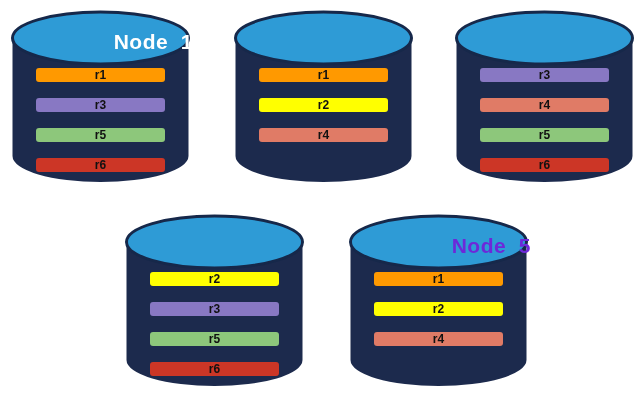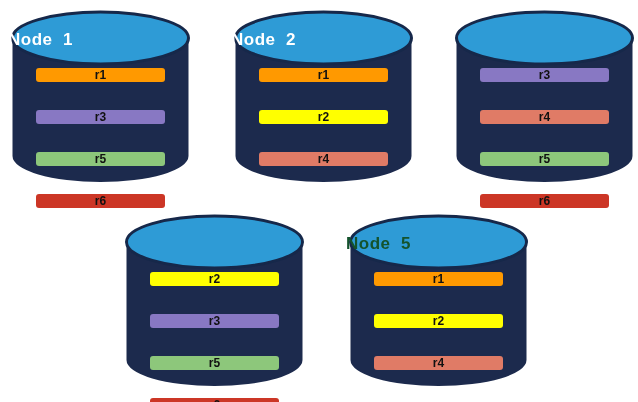--- a/index.html
+++ b/index.html
@@ -25,40 +25,40 @@
     left: 0;
     top: 0;
     width: 185px;
     height: 180px;
   }
   .node-title {
     position: absolute;
     left: 0;
     top: 22px;
     width: 185px;
-    text-align: left;
+    text-align: right;
     color: #ffffff;
-    font-size: 17px;
+    font-size: 21px;
     font-weight: bold;
     letter-spacing: 0.5px;
     white-space: pre;
     z-index: 3;
     pointer-events: none;
   }
   .replica-stack {
     position: absolute;
     left: 28px;
     top: 60px;
     width: 129px;
     z-index: 3;
   }
   .replica-bar {
     position: relative;
     height: 14px;
-    margin-bottom: 28px;
+    margin-bottom: 16px;
     border-radius: 3px;
     text-align: center;
     font-size: 12px;
     font-weight: bold;
     color: #111111;
     line-height: 14px;
     box-sizing: border-box;
   }
   .replica-bar:last-child {
     margin-bottom: 0;
@@ -79,21 +79,20 @@
         <div class="replica-bar" style="background: rgb(136, 120, 195);">r3</div>
         <div class="replica-bar" style="background: rgb(141, 199, 123);">r5</div>
         <div class="replica-bar" style="background: rgb(204, 54, 38);">r6</div>
       </div>
     </div>
     <div class="node" style="left: 231px; top: 8px;">
       <svg class="node-svg" viewBox="0 0 185 180">
         <path d="M 4.5 30 L 4.5 148 A 88 26 0 0 0 180.5 148 L 180.5 30 Z" fill="#1C2A4D"></path>
         <ellipse cx="92.5" cy="30" rx="88" ry="26" fill="#2E9BD6" stroke="#16284A" stroke-width="3"></ellipse>
       </svg>
-      <div class="node-title" style="color: rgb(255, 255, 255);">Node  2</div>
       <div class="replica-stack">
         <div class="replica-bar" style="background: rgb(255, 153, 0);">r1</div>
         <div class="replica-bar" style="background: rgb(255, 255, 0);">r2</div>
         <div class="replica-bar" style="background: rgb(224, 123, 102);">r4</div>
       </div>
     </div>
     <div class="node" style="left: 452px; top: 8px;">
       <svg class="node-svg" viewBox="0 0 185 180">
         <path d="M 4.5 30 L 4.5 148 A 88 26 0 0 0 180.5 148 L 180.5 30 Z" fill="#1C2A4D"></path>
         <ellipse cx="92.5" cy="30" rx="88" ry="26" fill="#2E9BD6" stroke="#16284A" stroke-width="3"></ellipse>
@@ -115,20 +114,20 @@
         <div class="replica-bar" style="background: rgb(136, 120, 195);">r3</div>
         <div class="replica-bar" style="background: rgb(141, 199, 123);">r5</div>
         <div class="replica-bar" style="background: rgb(204, 54, 38);">r6</div>
       </div>
     </div>
     <div class="node" style="left: 346px; top: 212px;">
       <svg class="node-svg" viewBox="0 0 185 180">
         <path d="M 4.5 30 L 4.5 148 A 88 26 0 0 0 180.5 148 L 180.5 30 Z" fill="#1C2A4D"></path>
         <ellipse cx="92.5" cy="30" rx="88" ry="26" fill="#2E9BD6" stroke="#16284A" stroke-width="3"></ellipse>
       </svg>
-      <div class="node-title" style="color: #14532d;">Node  5</div>
+      <div class="node-title" style="color: #6d28d9;">Node  5</div>
       <div class="replica-stack">
         <div class="replica-bar" style="background: rgb(255, 153, 0);">r1</div>
         <div class="replica-bar" style="background: rgb(255, 255, 0);">r2</div>
         <div class="replica-bar" style="background: rgb(224, 123, 102);">r4</div>
       </div>
     </div>
   </div>
 
 </body></html>

